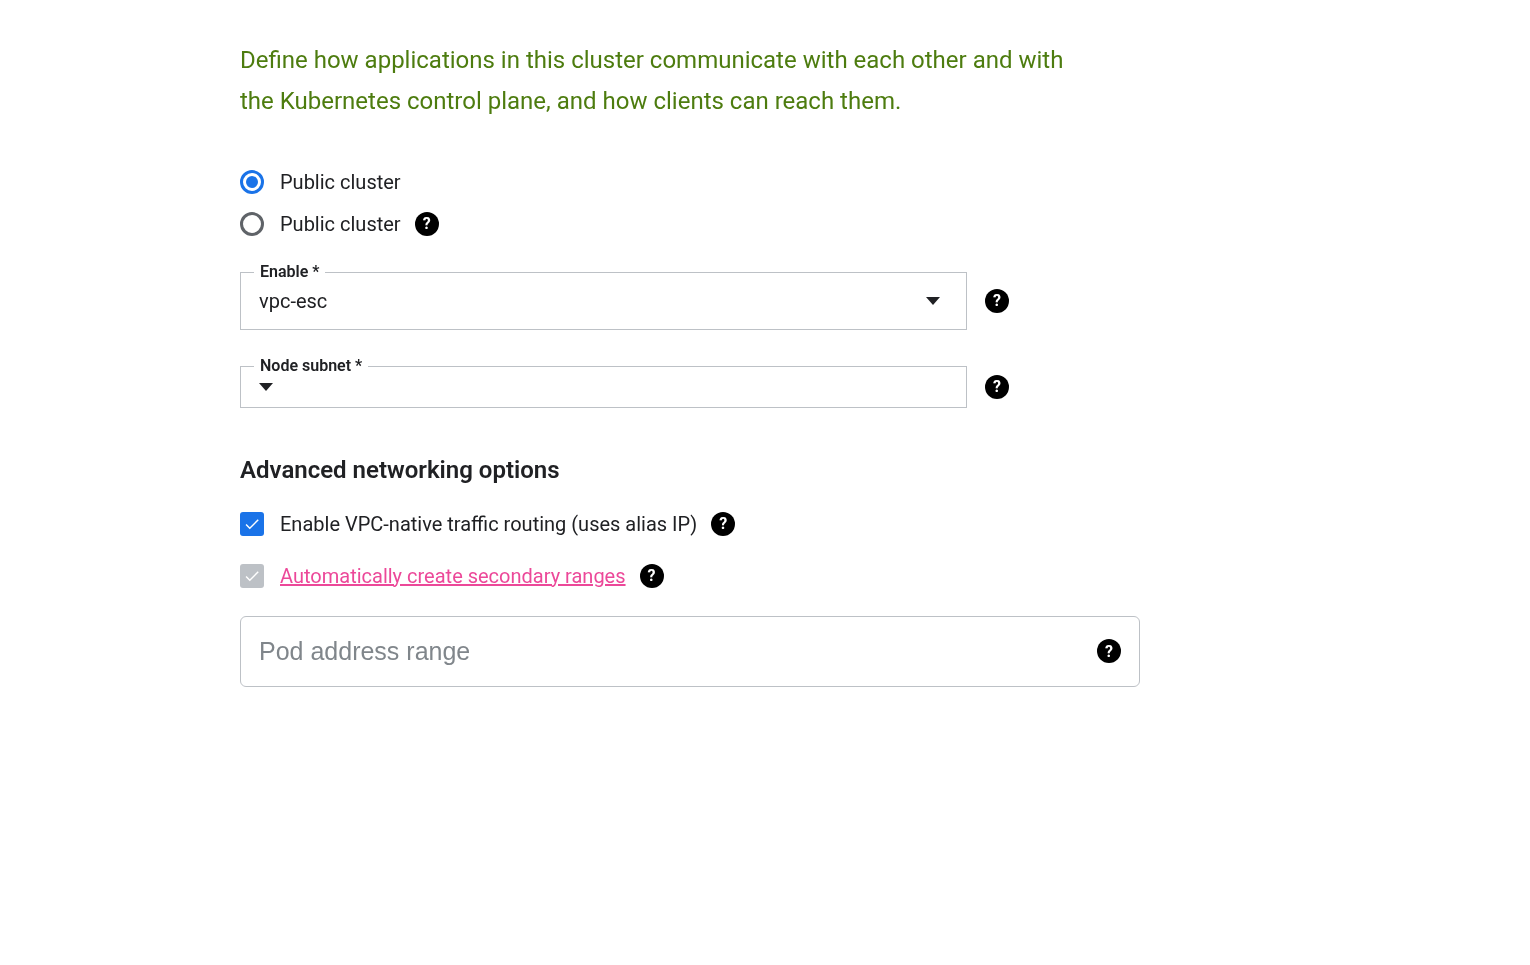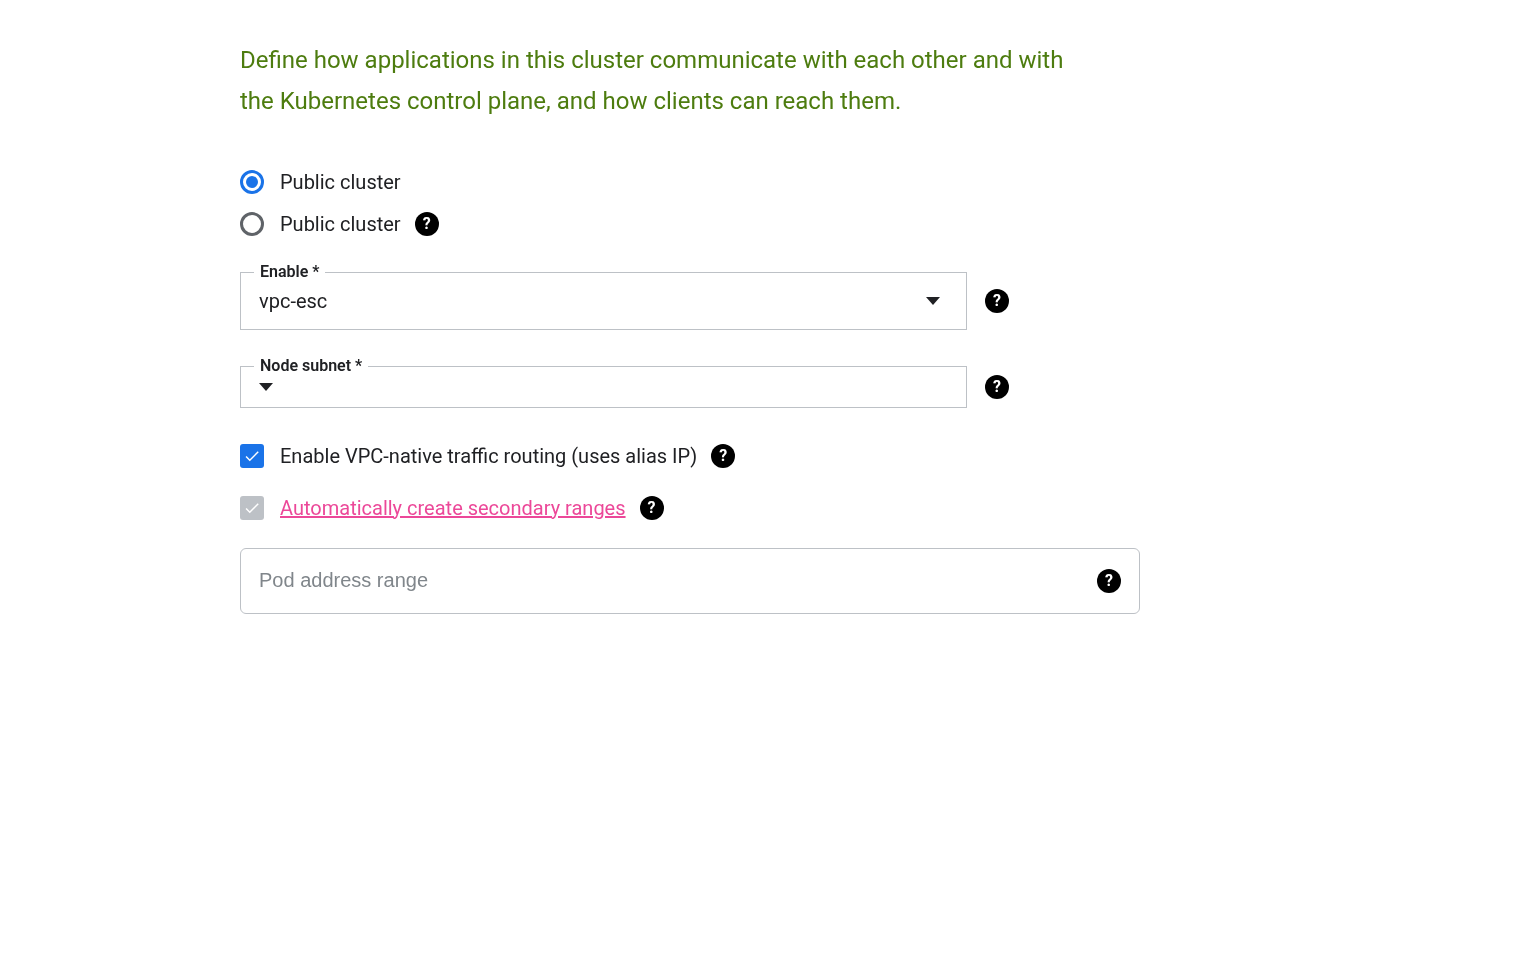--- a/index.html
+++ b/index.html
@@ -178,21 +178,21 @@
       align-items: center;
       border: 1px solid #bdc1c6;
       border-radius: 6px;
       padding: 20px 18px;
       width: 900px;
     }
     .text-input {
       flex: 1;
       border: none;
       outline: none;
-      font-size: 20px;
+      font-size: 25px;
       color: #a21caf;
       background: transparent;
     }
     .text-input::placeholder {
       color: #80868b;
     }
   </style>
 </head>
 <body>
 
@@ -227,20 +227,21 @@
   <div class="field-wrapper">
     <span class="field-label">Node subnet *</span>
     <div class="field-row">
       <div class="select-box">
         <span class="dropdown-arrow"></span>
       </div>
       <span class="help-icon">?</span>
     </div>
   </div>
 
+  <h2>Advanced networking options</h2>
 
   <div class="checkbox-item">
     <span class="checkbox-box checked">
       <svg viewBox="0 0 24 24">
           <path fill="#fff" d="M9 16.17L4.83 12l-1.42 1.41L9 19 21 7l-1.41-1.41z"></path>
         </svg>
     </span>
     <span class="checkbox-label">Enable VPC-native traffic routing (uses alias IP)</span>
     <span class="help-icon">?</span>
   </div>

